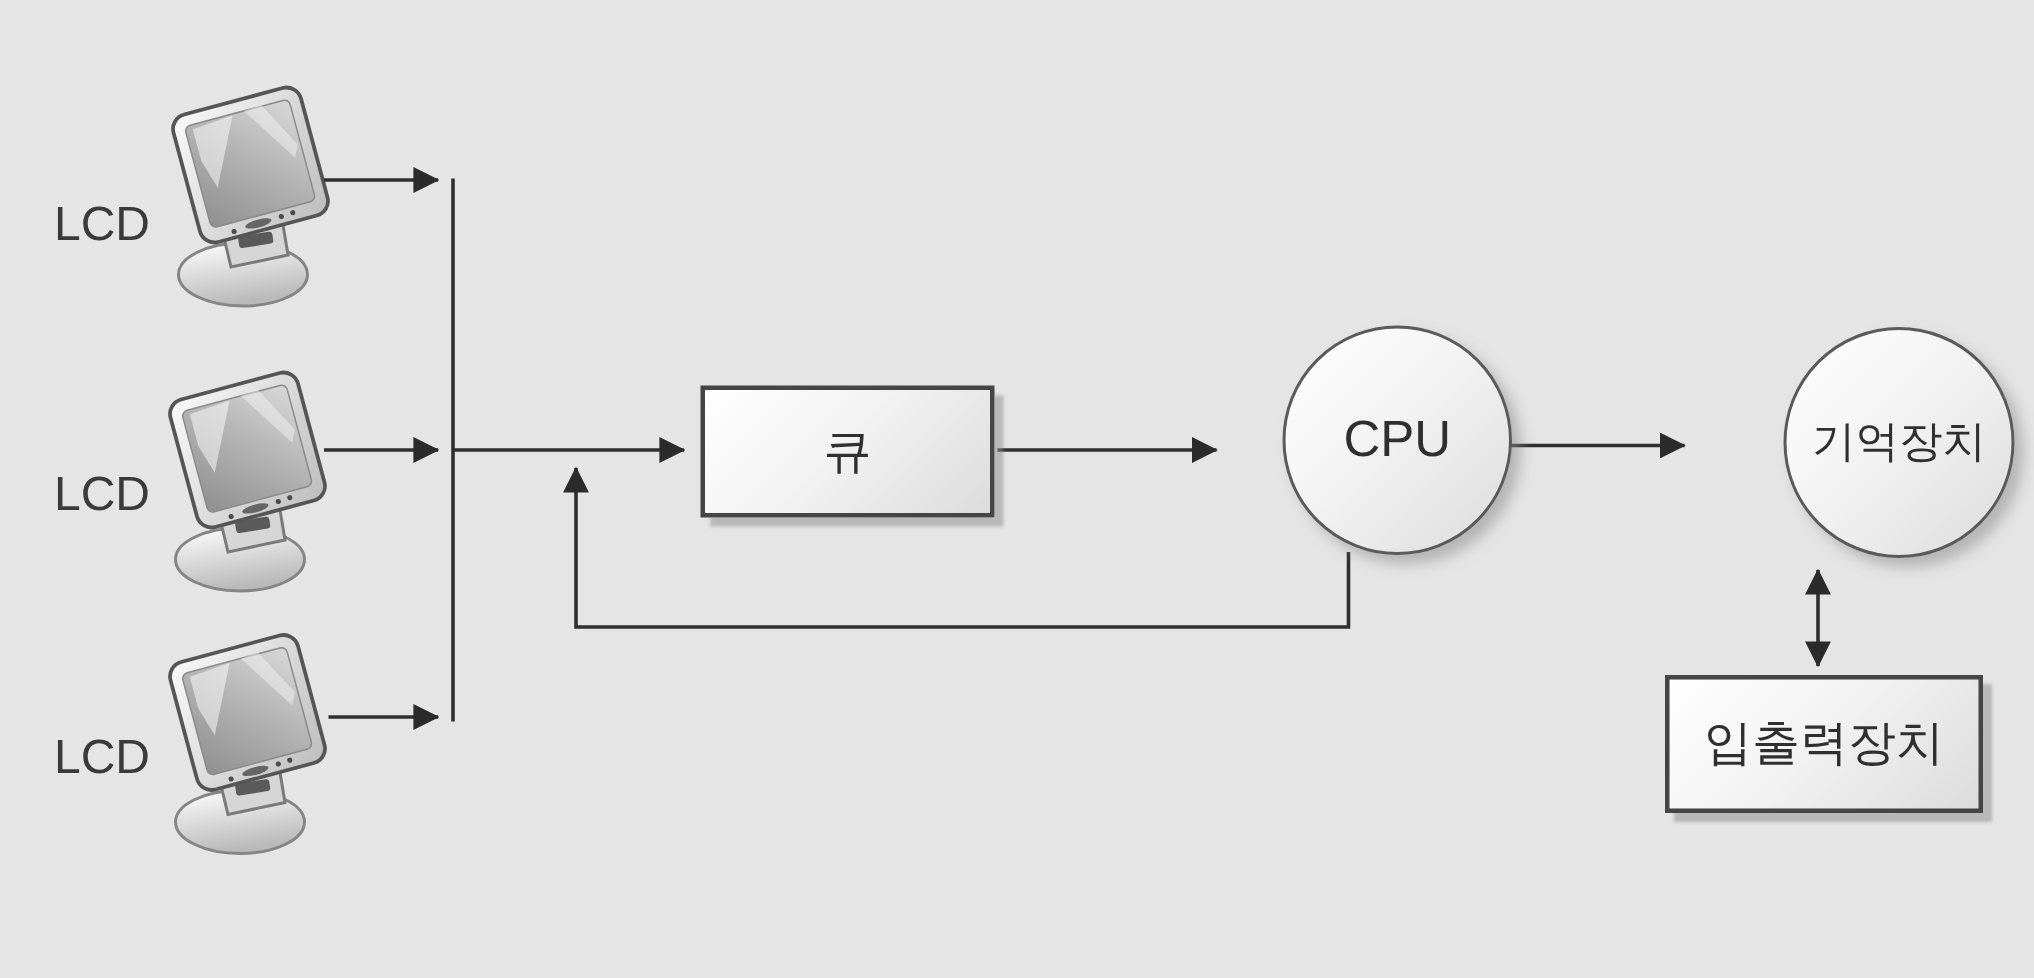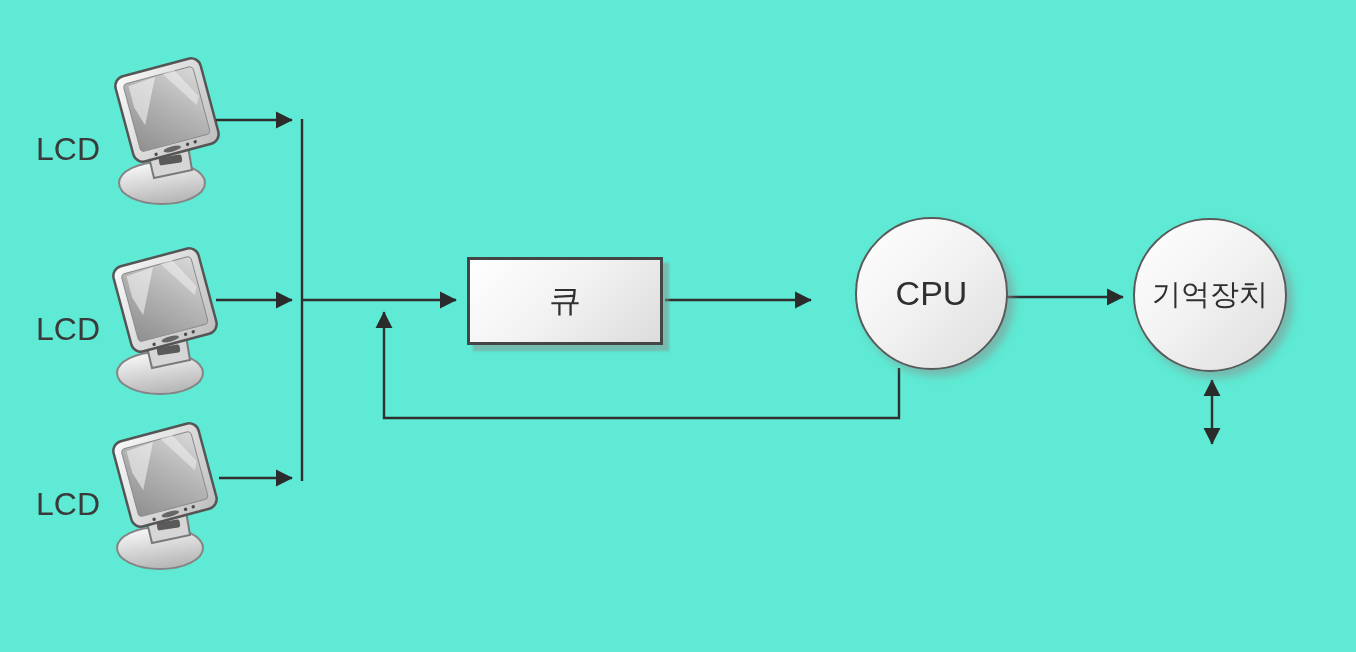--- a/index.html
+++ b/index.html
@@ -1,19 +1,19 @@
 <!DOCTYPE html>
 <html><head>
 <meta charset="utf-8">
 <style>
   html,body{margin:0;padding:0;background:#ffffff;}
   .canvas{
     position:relative;
     width:1356px;height:652px;
-    background:#5eead4;
+    background:#e5e5e5;
     font-family:"Liberation Sans","DejaVu Sans",sans-serif;
     overflow:hidden;
   }
   .layer{position:absolute;left:0;top:0;z-index:1;}
   .node{
     position:absolute;z-index:2;
     display:flex;align-items:center;justify-content:center;
     background:linear-gradient(135deg,#ffffff 0%,#f3f3f3 45%,#dcdcdc 100%);
     color:#2f2f2f;
     box-sizing:border-box;
@@ -22,21 +22,21 @@
     border:3px solid #454545;
     box-shadow:6px 6px 2px rgba(140,140,140,.5);
   }
   .circlenode{
     border:2px solid #5a5a5a;
     border-radius:50%;
     box-shadow:6px 6px 9px rgba(140,140,140,.55);
   }
   .queue-node{left:467px;top:257px;width:196px;height:88px;font-size:32px;}
   .cpu-node{left:855px;top:217px;width:153px;height:153px;font-size:34px;}
-  .memory-node{left:1133px;top:218px;width:154px;height:154px;font-size:29px;}
+  .memory-node{left:1189px;top:218px;width:154px;height:154px;font-size:29px;}
   .io-node{left:1110px;top:450px;width:212px;height:92px;font-size:32px;}
   .lcd-label{
     position:absolute;z-index:2;
     font-size:32px;color:#3a3a3a;width:80px;
   }
   .lcd1-label{left:36px;top:131px;}
   .lcd2-label{left:36px;top:311px;}
   .lcd3-label{left:36px;top:486px;}
 </style>
 </head>
@@ -103,14 +103,17 @@
 
   <div class="node rectnode queue-node">
     <span>큐</span>
   </div>
   <div class="node circlenode cpu-node">
     <span>CPU</span>
   </div>
   <div class="node circlenode memory-node">
     <span>기억장치</span>
   </div>
+  <div class="node rectnode io-node">
+    <span>입출력장치</span>
+  </div>
 
 </div>
 
 </body></html>

